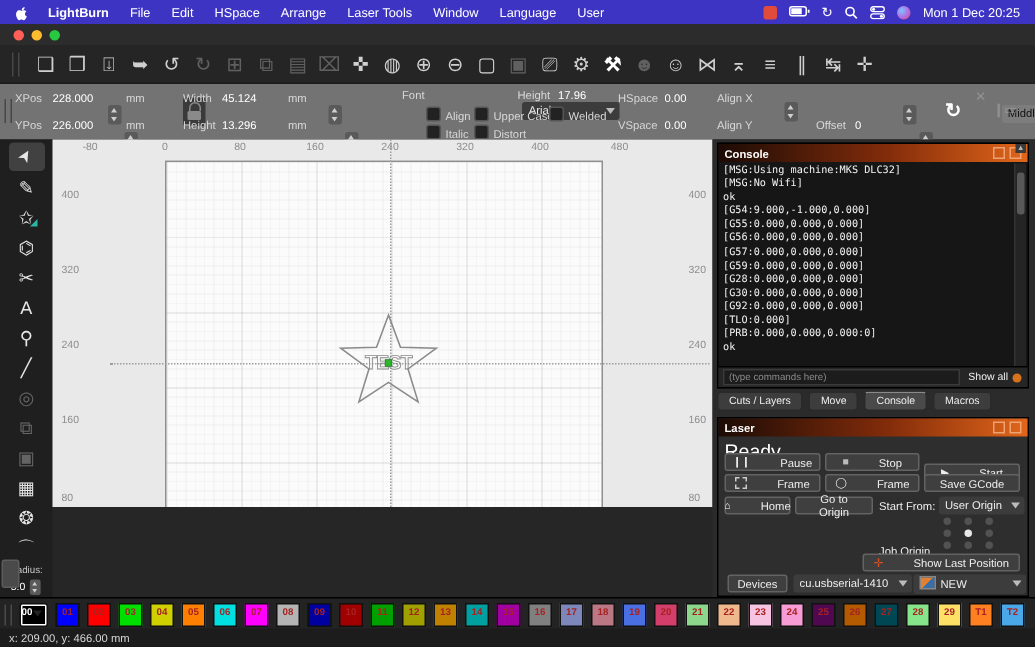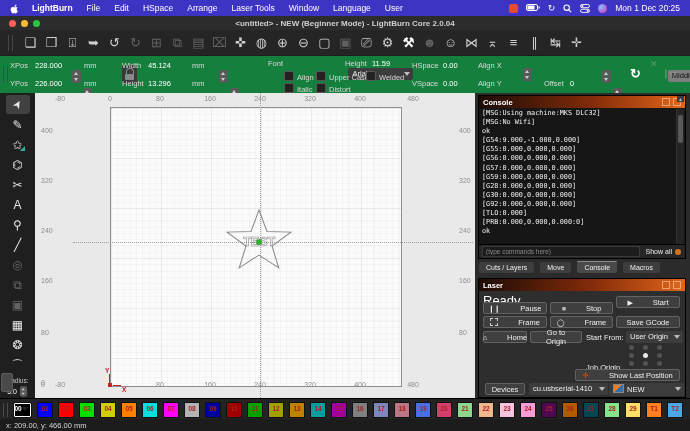--- a/index.html
+++ b/index.html
@@ -28,21 +28,21 @@
   
   .toolbar{position:absolute;left:0;top:30px;width:690px;height:26px;background:#252525;
            display:flex;align-items:center;gap:2px;padding-left:8px;box-sizing:border-box;
            border-bottom:1px solid #1d1d1d;}
   .tbhandle{width:3px;height:16px;border-left:1px solid #474747;border-right:1px solid #474747;margin-right:5px;}
   .tbi{font-size:13px;color:#cfcfcf;width:21px;text-align:center;line-height:22px;}
   .tbi.dim{opacity:.35;}
   .tbi.accent{color:#ffffff;font-weight:bold;}
 
   
-  .props{position:absolute;left:0;top:56px;width:690px;height:37px;background:#15803d;
+  .props{position:absolute;left:0;top:56px;width:690px;height:37px;background:#737373;
          border-bottom:1px solid #151515;font-size:7.5px;color:#d8d8d8;}
   .p{position:absolute;white-space:nowrap;}
   .pval{color:#fff;}
   .spin{display:inline-block;width:9px;height:13px;background:#5a5a5a;border-radius:2px;position:relative;vertical-align:middle;}
   .spin::before,.spin::after{content:"";position:absolute;left:2px;border-left:2.5px solid transparent;border-right:2.5px solid transparent;}
   .spin::before{top:2px;border-bottom:3px solid #cfcfcf;}
   .spin::after{bottom:2px;border-top:3px solid #cfcfcf;}
   .sel{display:inline-block;background:#7d7d7d;color:#111;padding:1px 13px 2px 4px;border-radius:2px;position:relative;font-size:7.5px;}
   .sel::after{content:"";position:absolute;right:3px;top:4px;border-left:3px solid transparent;border-right:3px solid transparent;border-top:4px solid #222;}
   .sel.dark{background:#3c3c3c;color:#eee;}
@@ -64,21 +64,21 @@
   .tool.dim{opacity:.35;}
   .tglyph{font-size:12px;color:#e6e6e6;line-height:1;}
   .tool[data-name="select-tool"] .tglyph{transform:rotate(-60deg);font-size:11px;}
   .tool[data-name="star-shape-tool"] .tglyph{position:relative;}
   .tool[data-name="star-shape-tool"] .tglyph::after{content:"";position:absolute;right:-2px;bottom:0;border-left:5px solid transparent;border-bottom:5px solid #2ab5a5;}
   .radlbl{font-size:6.5px;color:#c8c8c8;margin-top:3px;}
   .radval{font-size:7px;color:#fff;margin-top:1px;display:flex;align-items:center;gap:2px;}
   .minispin{position:absolute;left:1px;bottom:6px;width:10px;height:17px;background:#4a4a4a;border-radius:2px;border:1px solid #5c5c5c;}
 
   
-  .canvas{position:absolute;left:35px;top:0;width:440px;height:305px;background:#e9e9e9;overflow:hidden;}
+  .canvas{position:absolute;left:35px;top:0;width:440px;height:245px;background:#e9e9e9;overflow:hidden;}
   .workarea{position:absolute;left:75px;top:14px;width:290px;height:278px;background:#fbfbfb;border:1px solid #8f8f8f;
     background-image:
       repeating-linear-gradient(to right, rgba(0,0,0,.045) 0 1px, transparent 1px 50px),
       repeating-linear-gradient(to bottom, rgba(0,0,0,.045) 0 1px, transparent 1px 50px),
       repeating-linear-gradient(to right, rgba(0,0,0,.025) 0 1px, transparent 1px 6.25px),
       repeating-linear-gradient(to bottom, rgba(0,0,0,.025) 0 1px, transparent 1px 6.25px);}
   .rlabel{position:absolute;font-size:7px;color:#8d8d8d;}
   .rl-h{transform:translateX(-50%);}
   .crossv{position:absolute;left:225px;top:0;height:305px;border-left:1px dotted #9d9d9d;}
   .crossh{position:absolute;top:149px;left:38px;width:400px;border-top:1px dotted #9d9d9d;}
@@ -176,21 +176,20 @@
           <circle cx="2.4" cy="2.1" r="1" fill="#fff"></circle>
           <rect x="0.5" y="5.2" width="9" height="3.2" rx="1.6" fill="none" stroke="#fff" stroke-width="0.9"></rect>
           <circle cx="7.6" cy="6.8" r="1" fill="#fff"></circle>
         </svg>
       <span class="siri" data-name="siri-icon"></span>
       <span class="clock" data-name="menubar-clock">Mon 1 Dec 20:25</span>
     </span>
   </div>
 
   <div class="titlebar" data-name="window-titlebar">
-    <span class="wtitle" data-name="window-title">&lt;untitled&gt; - NEW (Beginner Mode) - LightBurn Core 2.0.04</span>
     <span class="lights" data-name="traffic-lights">
       <span class="light lr" data-name="close-window-button"></span>
       <span class="light ly" data-name="minimize-window-button"></span>
       <span class="light lg" data-name="zoom-window-button"></span>
     </span>
   </div>
 
   <div class="toolbar" data-name="main-toolbar">
     <span class="tbhandle" data-name="toolbar-drag-handle"></span>
     <span id="tb-icons" style="display:flex;align-items:center" data-name="toolbar-icons">
@@ -248,21 +247,21 @@
     <span class="p" style="left:192px;top:23px" data-name="height-unit">mm</span>
 
     <span class="p" style="left:268px;top:3px" data-name="font-label">Font</span>
     <span class="p sel dark" style="left:287px;top:1px;width:48px" data-name="font-select">Arial</span>
     <span class="p" style="left:284px;top:15px" data-name="bold-checkbox"><span class="cb"></span><span>Align</span></span>
     <span class="p" style="left:316px;top:15px" data-name="upper-case-checkbox"><span class="cb"></span><span>Upper Case</span></span>
     <span class="p" style="left:366px;top:15px" data-name="welded-checkbox"><span class="cb"></span><span>Welded</span></span>
     <span class="p" style="left:284px;top:27px" data-name="italic-checkbox"><span class="cb"></span><span>Italic</span></span>
     <span class="p" style="left:316px;top:27px" data-name="distort-checkbox"><span class="cb"></span><span>Distort</span></span>
     <span class="p" style="left:345px;top:3px" data-name="font-height-label">Height</span>
-    <span class="p pval" style="left:372px;top:3px" data-name="font-height-field">11.59</span>
+    <span class="p pval" style="left:372px;top:3px" data-name="font-height-field">17.96</span>
     <span class="p spin" style="left:394px;top:1px" data-name="font-height-stepper"></span>
 
     <span class="p" style="left:412px;top:5px" data-name="hspace-label">HSpace</span>
     <span class="p pval" style="left:443px;top:5px" data-name="hspace-field">0.00</span>
     <span class="p spin" style="left:462px;top:3px" data-name="hspace-stepper"></span>
     <span class="p" style="left:412px;top:23px" data-name="vspace-label">VSpace</span>
     <span class="p pval" style="left:443px;top:23px" data-name="vspace-field">0.00</span>
     <span class="p spin" style="left:462px;top:21px" data-name="vspace-stepper"></span>
 
     <span class="p" style="left:478px;top:5px" data-name="align-x-label">Align X</span>
@@ -433,21 +432,21 @@
         <div class="ready" data-name="laser-status">Ready</div>
 
         <button class="lbtn" style="left:4px;top:23px;width:64px" data-name="pause-button">
             <span class="bico" data-name="pause-icon">❙❙</span>
             <span>Pause</span>
           </button>
         <button class="lbtn" style="left:71px;top:23px;width:63px" data-name="stop-button">
             <span class="bico" style="color:#bbb" data-name="stop-icon">■</span>
             <span>Stop</span>
           </button>
-        <button class="lbtn" style="left:137px;top:17px;width:64px" data-name="start-button">
+        <button class="lbtn" style="left:137px;top:30px;width:64px" data-name="start-button">
             <span class="bico" data-name="start-icon">▶</span>
             <span>Start</span>
           </button>
 
         <button class="lbtn" style="left:4px;top:37px;width:64px" data-name="frame-rect-button">
             <span class="frect" data-name="frame-rect-icon"></span>
             <span>Frame</span>
           </button>
         <button class="lbtn" style="left:71px;top:37px;width:63px" data-name="frame-circle-button">
             <span class="bico" data-name="frame-circle-icon">◯</span>

